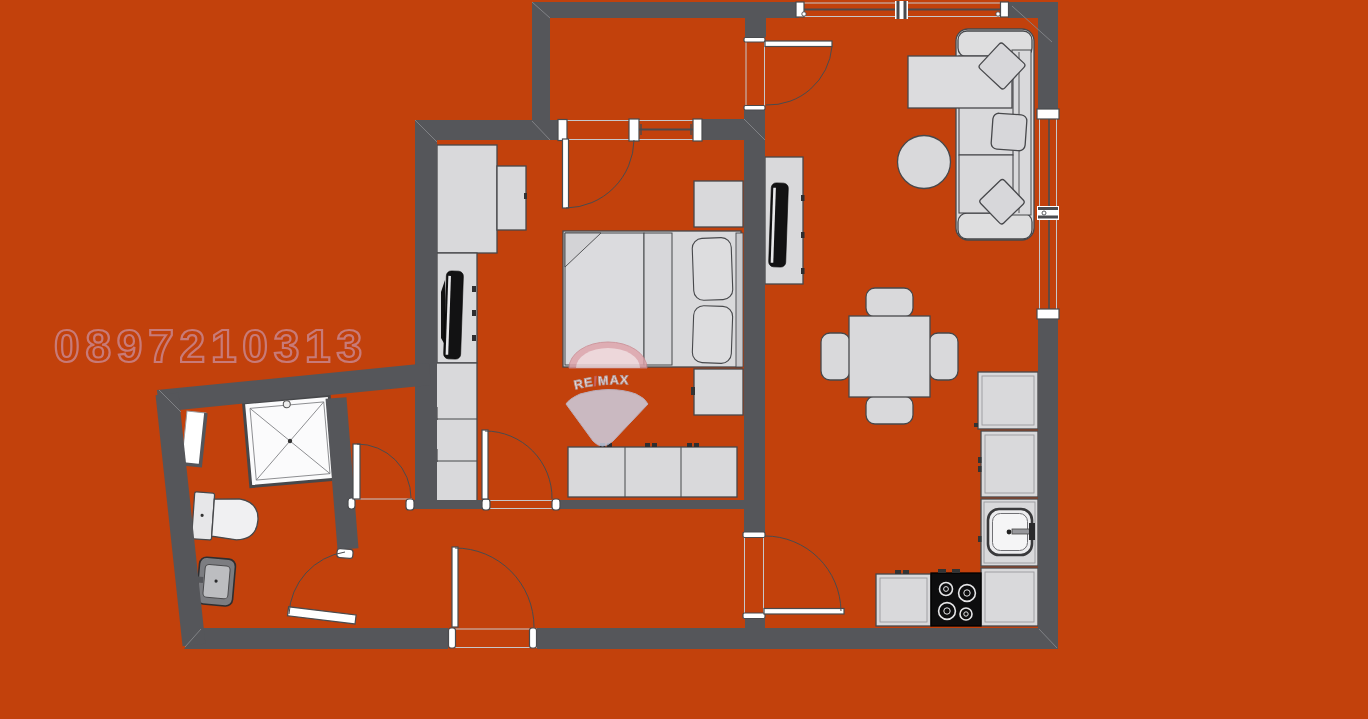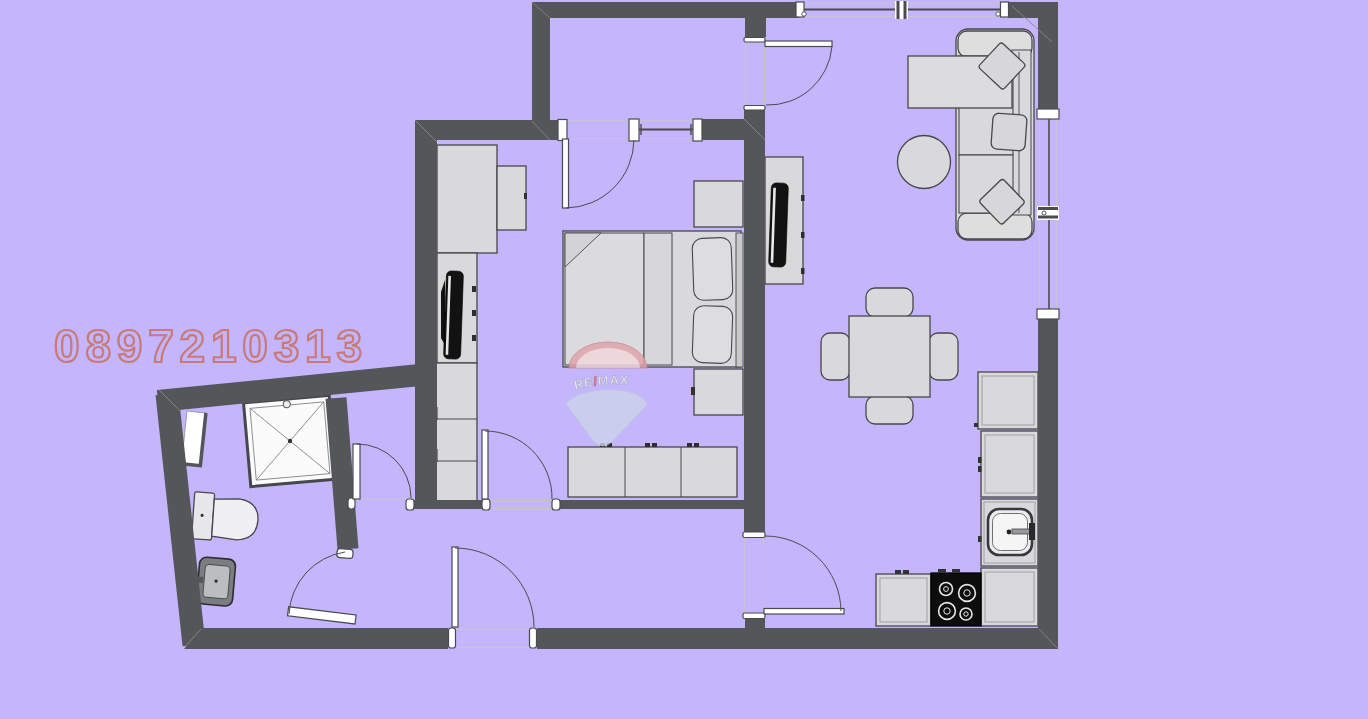--- a/index.html
+++ b/index.html
@@ -1,16 +1,16 @@
 <!DOCTYPE html>
 <html><head>
 <meta charset="utf-8">
 <style>
 html,body{margin:0;padding:0;background:#ffffff;}
-#page{position:relative;width:1368px;height:719px;overflow:hidden;background:#c4b5fd;}
+#page{position:relative;width:1368px;height:719px;overflow:hidden;background:#c2410c;}
 svg{display:block;position:absolute;left:0;top:0;}
 </style>
 </head>
 <body>
 <div id="page">
 <svg width="1368" height="719" viewBox="0 0 1368 719" font-family="Liberation Sans, sans-serif">
 
 <g stroke="#c7c7ca" stroke-width="1" fill="none">
   <line x1="558" y1="120.5" x2="744" y2="120.5"></line>
   <line x1="558" y1="139.5" x2="744" y2="139.5"></line>

